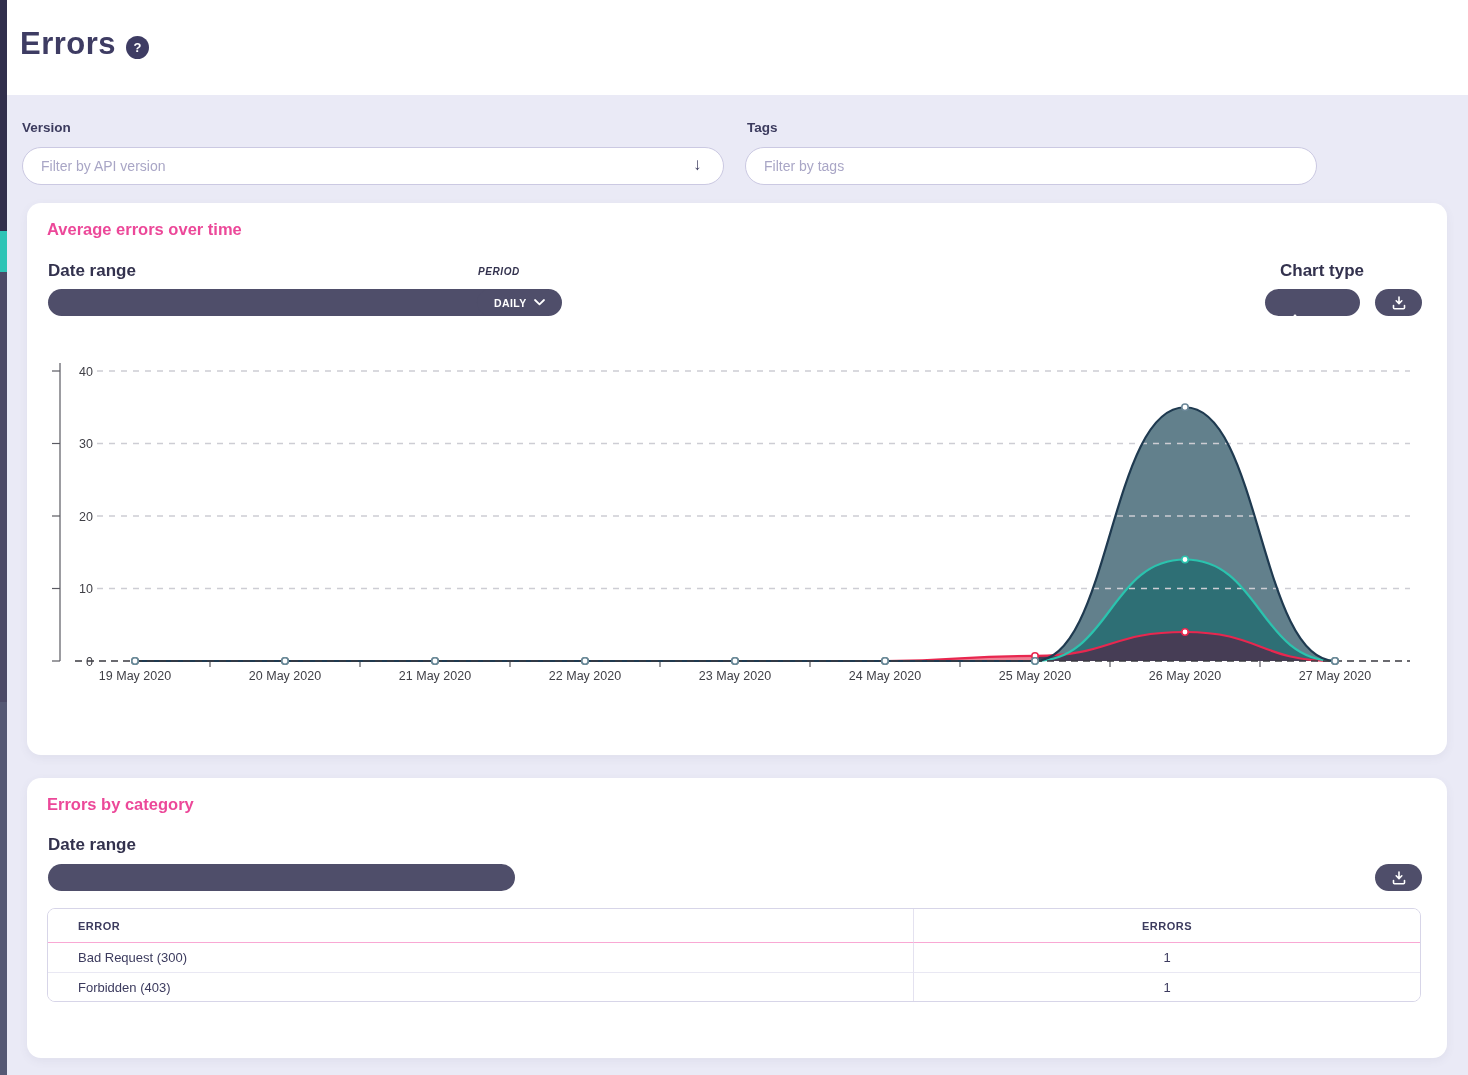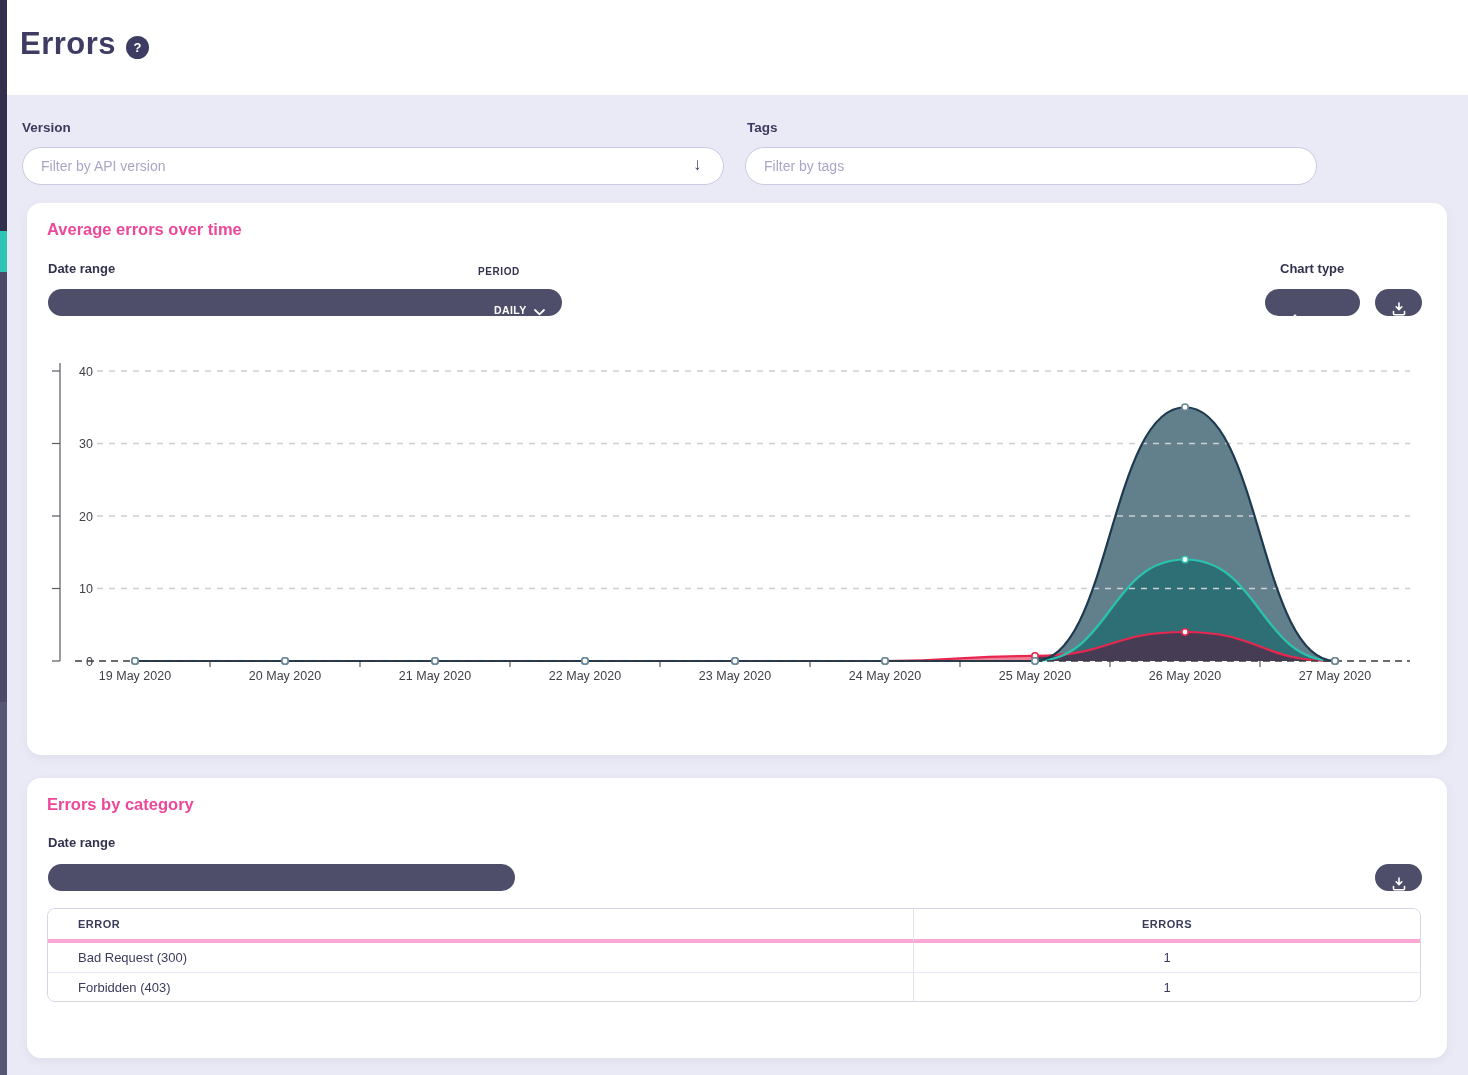--- a/index.html
+++ b/index.html
@@ -39,48 +39,48 @@
   .addtag { position:absolute; left:1335px; top:140px; width:112px; height:34px; border:none; border-radius:17px;
             background:#8d89a3; color:#fff; font-size:11px; font-weight:700; letter-spacing:.5px; cursor:pointer;
             font-family:"Liberation Sans", sans-serif; }
 
   
   .card { position:absolute; left:27px; width:1420px; background:#fff; border-radius:14px;
           box-shadow:0 3px 10px rgba(80,80,120,.07); }
   .card1 { top:203px; height:552px; }
   .card2 { top:778px; height:280px; }
   .card h2 { position:absolute; left:20px; top:17px; font-size:16.5px; font-weight:700; color:#ec4899; }
-  .sublabel { position:absolute; font-size:13px; font-weight:700; color:#33324e; }
-  .minilabel { position:absolute; font-size:10px; font-weight:700; letter-spacing:.6px; color:#33324e; }
+  .sublabel { position:absolute; font-size:17px; font-weight:700; color:#33324e; }
+  .minilabel { position:absolute; font-size:10px; font-weight:700; letter-spacing:.6px; color:#33324e;font-style:italic; }
 
   .pillgroup { position:absolute; display:inline-flex; align-items:center; height:27px;
                background:#4f4e6a; border-radius:14px; }
   .pillgroup button, .pill {
     border:none; background:transparent; color:#fff; font-size:10.5px; font-weight:700; letter-spacing:.4px;
     height:27px; cursor:pointer; font-family:"Liberation Sans", sans-serif;
     display:inline-flex; align-items:center; justify-content:center; gap:7px;
   }
   .pillgroup button { padding:0 22px;margin-top:36px; }
-  .pill { background:#4f4e6a; border-radius:14px; position:absolute;align-items:flex-end; }
+  .pill { background:#4f4e6a; border-radius:14px; position:absolute; }
   .period-pill { left:450px; top:86px; padding:0 17px; }
   .charttype { left:1238px; top:86px; }
   .charttype button { padding:0 16px; }
   .dl-pill { left:1348px; top:86px; width:47px; }
   .dl-pill2 { left:1348px; top:86px; width:47px; }
   .icon { display:inline-flex; }
 
   
   #chart { position:absolute; left:0; top:152px; width:1420px; height:340px; }
 
   
   .errtable { position:absolute; left:20px; top:130px; width:1374px; border:1px solid #d7d5e8;
               border-radius:8px; border-collapse:separate; border-spacing:0; overflow:hidden;
               font-size:13px; color:#3c3b5e; }
   .errtable th { height:34px; font-size:11px; font-weight:700; letter-spacing:.5px; color:#3c3b5e;
-                 border-bottom:4px solid #f9a8d4; background:#fff; }
+                 border-bottom:1px solid #f9a8d4; background:#fff; }
   .errtable th:first-child { text-align:left; padding-left:30px; width:866px; border-right:1px solid #e4e2f0; }
   .errtable th:last-child { text-align:center; }
   .errtable td { height:29px; background:#fff; border-top:1px solid #e9e8f3; }
   .errtable tr:first-child td { border-top:none; }
   .errtable td:first-child { padding-left:30px; border-right:1px solid #e4e2f0; }
   .errtable td:last-child { text-align:center; }
 </style>
 </head>
 <body>
 

